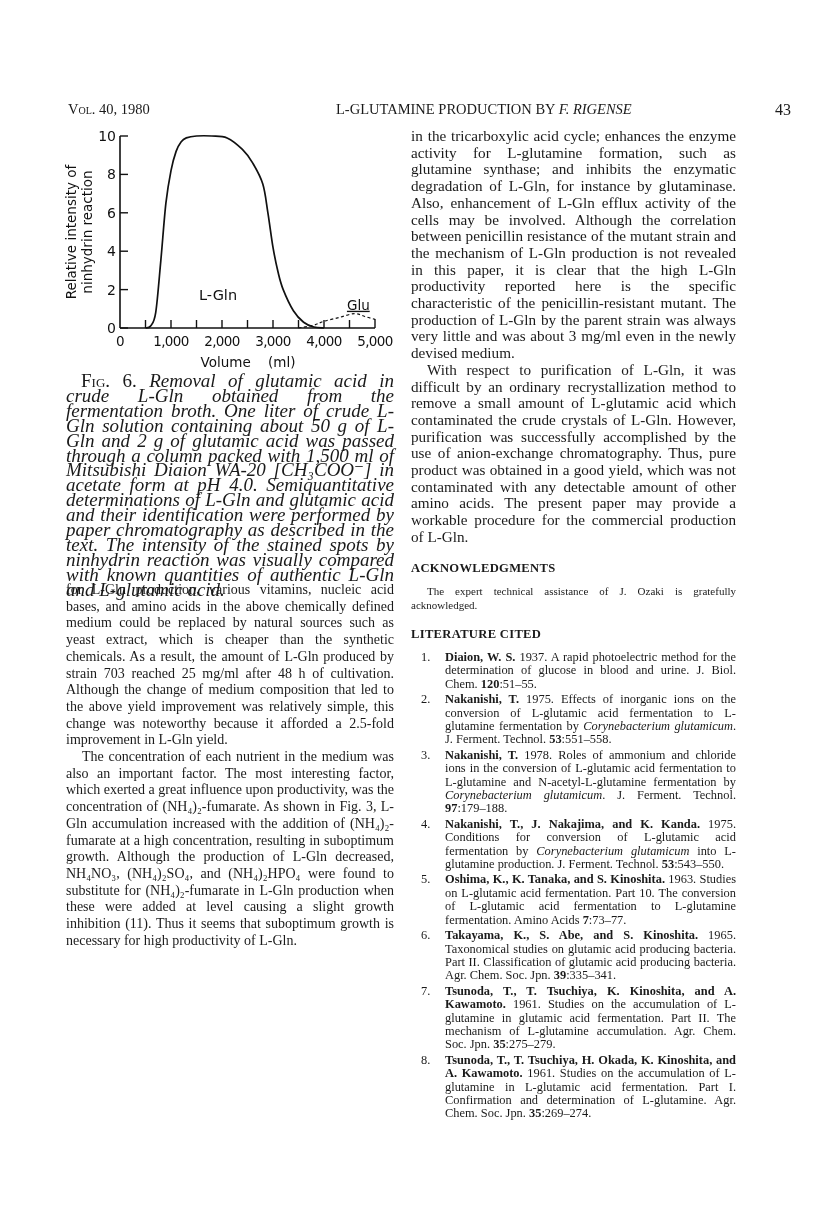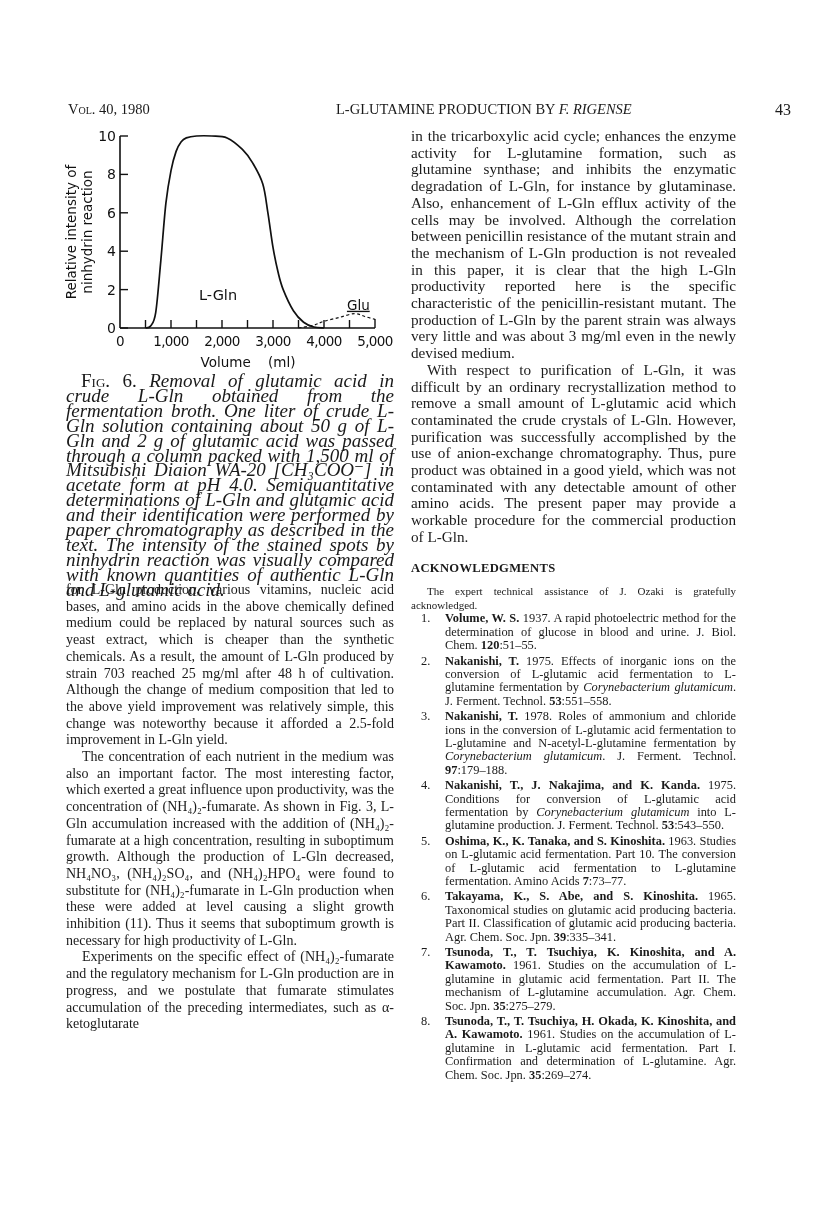--- a/index.html
+++ b/index.html
@@ -87,32 +87,32 @@
     </svg>
 </div>
 
 <div class="caption">
   <p><span class="fig-label">Fig. 6.</span> <span>Removal of glutamic acid in crude L-Gln obtained from the fermentation broth. One liter of crude L-Gln solution containing about 50 g of L-Gln and 2 g of glutamic acid was passed through a column packed with 1,500 ml of Mitsubishi Diaion WA-20 [CH₃COO⁻] in acetate form at pH 4.0. Semiquantitative determinations of L-Gln and glutamic acid and their identification were performed by paper chromatography as described in the text. The intensity of the stained spots by ninhydrin reaction was visually compared with known quantities of authentic L-Gln and L-glutamic acid.</span></p>
 </div>
 
 <div class="col-left">
   <p>for L-Gln production, various vitamins, nucleic acid bases, and amino acids in the above chemically defined medium could be replaced by natural sources such as yeast extract, which is cheaper than the synthetic chemicals. As a result, the amount of L-Gln produced by strain 703 reached 25 mg/ml after 48 h of cultivation. Although the change of medium composition that led to the above yield improvement was relatively simple, this change was noteworthy because it afforded a 2.5-fold improvement in L-Gln yield.</p>
   <p class="indent">The concentration of each nutrient in the medium was also an important factor. The most interesting factor, which exerted a great influence upon productivity, was the concentration of (NH₄)₂-fumarate. As shown in Fig. 3, L-Gln accumulation increased with the addition of (NH₄)₂-fumarate at a high concentration, resulting in suboptimum growth. Although the production of L-Gln decreased, NH₄NO₃, (NH₄)₂SO₄, and (NH₄)₂HPO₄ were found to substitute for (NH₄)₂-fumarate in L-Gln production when these were added at level causing a slight growth inhibition (11). Thus it seems that suboptimum growth is necessary for high productivity of L-Gln.</p>
-  <p class="indent">Experiments on the specific effect of (NH₄)₂-fumarate and the regulatory mechanism for L-Gln production are in progress, and we postulate that fumarate stimulates accumulation of the preceding intermediates, such as α-ketoglutarate</p>
 </div>
 
 <div class="col-right">
   <p>in the tricarboxylic acid cycle; enhances the enzyme activity for L-glutamine formation, such as glutamine synthase; and inhibits the enzymatic degradation of L-Gln, for instance by glutaminase. Also, enhancement of L-Gln efflux activity of the cells may be involved. Although the correlation between penicillin resistance of the mutant strain and the mechanism of L-Gln production is not revealed in this paper, it is clear that the high L-Gln productivity reported here is the specific characteristic of the penicillin-resistant mutant. The production of L-Gln by the parent strain was always very little and was about 3 mg/ml even in the newly devised medium.</p>
   <p class="indent">With respect to purification of L-Gln, it was difficult by an ordinary recrystallization method to remove a small amount of L-glutamic acid which contaminated the crude crystals of L-Gln. However, purification was successfully accomplished by the use of anion-exchange chromatography. Thus, pure product was obtained in a good yield, which was not contaminated with any detectable amount of other amino acids. The present paper may provide a workable procedure for the commercial production of L-Gln.</p>
 
   <div class="section-head">ACKNOWLEDGMENTS</div>
   <p class="ack-text">The expert technical assistance of J. Ozaki is gratefully acknowledged.</p>
 
+  <div class="section-head">LITERATURE CITED</div>
   <ol class="refs" id="refs">
-      <li><span class="num">1.</span><b>Volume, W. S.</b> 1937. A rapid photoelectric method for the determination of glucose in blood and urine. J. Biol. Chem. <b>120</b>:51–55.</li>
+      <li><span class="num">1.</span><b>Diaion, W. S.</b> 1937. A rapid photoelectric method for the determination of glucose in blood and urine. J. Biol. Chem. <b>120</b>:51–55.</li>
       <li><span class="num">2.</span><b>Nakanishi, T.</b> 1975. Effects of inorganic ions on the conversion of L-glutamic acid fermentation to L-glutamine fermentation by <i>Corynebacterium glutamicum</i>. J. Ferment. Technol. <b>53</b>:551–558.</li>
       <li><span class="num">3.</span><b>Nakanishi, T.</b> 1978. Roles of ammonium and chloride ions in the conversion of L-glutamic acid fermentation to L-glutamine and N-acetyl-L-glutamine fermentation by <i>Corynebacterium glutamicum</i>. J. Ferment. Technol. <b>97</b>:179–188.</li>
       <li><span class="num">4.</span><b>Nakanishi, T., J. Nakajima, and K. Kanda.</b> 1975. Conditions for conversion of L-glutamic acid fermentation by <i>Corynebacterium glutamicum</i> into L-glutamine production. J. Ferment. Technol. <b>53</b>:543–550.</li>
       <li><span class="num">5.</span><b>Oshima, K., K. Tanaka, and S. Kinoshita.</b> 1963. Studies on L-glutamic acid fermentation. Part 10. The conversion of L-glutamic acid fermentation to L-glutamine fermentation. Amino Acids <b>7</b>:73–77.</li>
       <li><span class="num">6.</span><b>Takayama, K., S. Abe, and S. Kinoshita.</b> 1965. Taxonomical studies on glutamic acid producing bacteria. Part II. Classification of glutamic acid producing bacteria. Agr. Chem. Soc. Jpn. <b>39</b>:335–341.</li>
       <li><span class="num">7.</span><b>Tsunoda, T., T. Tsuchiya, K. Kinoshita, and A. Kawamoto.</b> 1961. Studies on the accumulation of L-glutamine in glutamic acid fermentation. Part II. The mechanism of L-glutamine accumulation. Agr. Chem. Soc. Jpn. <b>35</b>:275–279.</li>
       <li><span class="num">8.</span><b>Tsunoda, T., T. Tsuchiya, H. Okada, K. Kinoshita, and A. Kawamoto.</b> 1961. Studies on the accumulation of L-glutamine in L-glutamic acid fermentation. Part I. Confirmation and determination of L-glutamine. Agr. Chem. Soc. Jpn. <b>35</b>:269–274.</li>
     </ol>
 </div>
 

